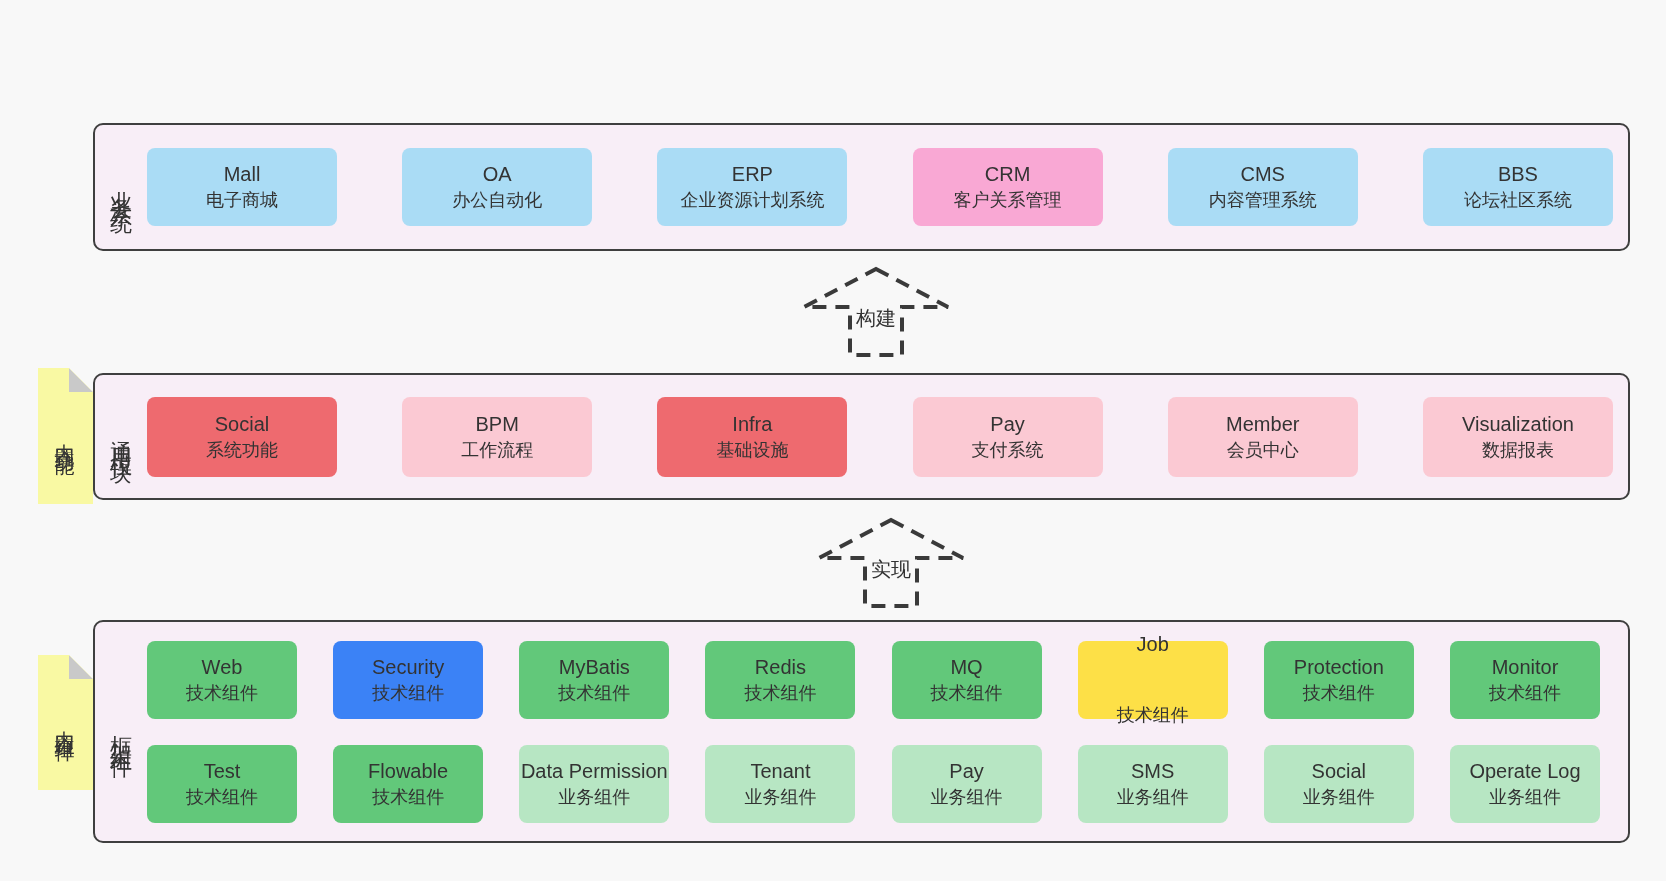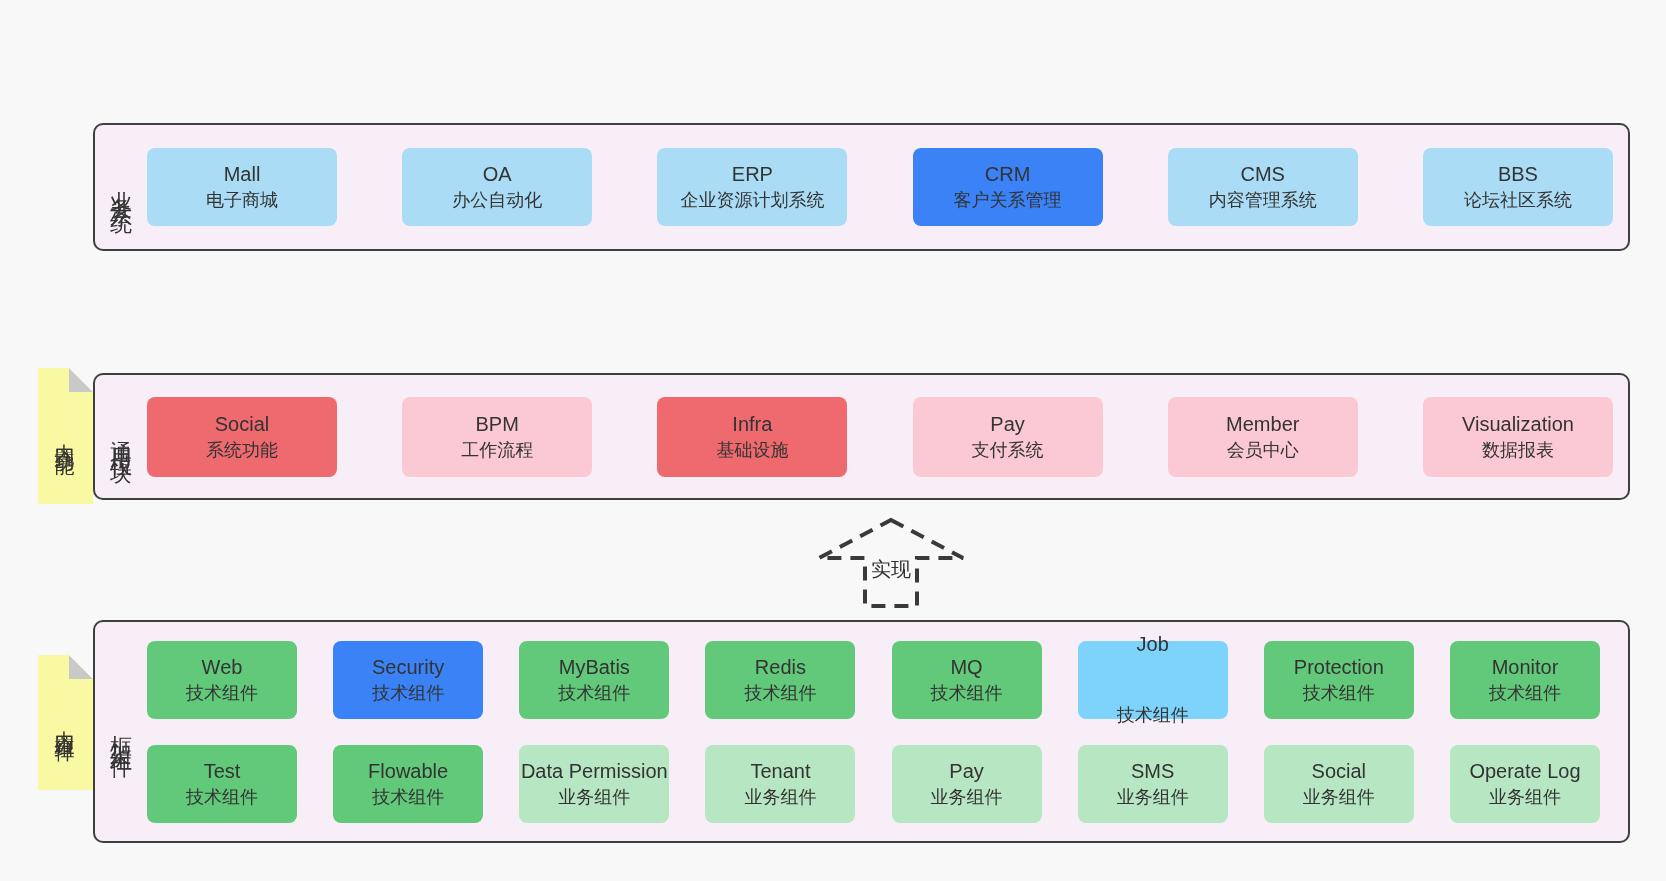--- a/index.html
+++ b/index.html
@@ -165,35 +165,41 @@
           <div class="zh">电子商城</div>
         </div>
         <div class="box box-wide" style="background: rgb(170, 220, 245);">
           <div class="en">OA</div>
           <div class="zh">办公自动化</div>
         </div>
         <div class="box box-wide" style="background: rgb(170, 220, 245);">
           <div class="en">ERP</div>
           <div class="zh">企业资源计划系统</div>
         </div>
-        <div class="box box-wide" style="background: #3b82f6; align-items: center;">
+        <div class="box box-wide" style="background: #f9a8d4; align-items: center;">
           <div class="en">CRM</div>
           <div class="zh">客户关系管理</div>
         </div>
         <div class="box box-wide" style="background: rgb(170, 220, 245);">
           <div class="en">CMS</div>
           <div class="zh">内容管理系统</div>
         </div>
         <div class="box box-wide" style="background: rgb(170, 220, 245);">
           <div class="en">BBS</div>
           <div class="zh">论坛社区系统</div>
         </div>
       </div>
   </section>
 
+  <div class="arrow arrow1">
+    <svg viewBox="0 0 150 92">
+      <path d="M75,3 L147,41 L101,41 L101,89 L49,89 L49,41 L3,41 Z"></path>
+    </svg>
+    <div class="arrow-label">构建</div>
+  </div>
 
   <section class="band band2">
     <div class="band-label">
       <span>通用模块</span>
     </div>
     <div class="boxes" id="boxes-band2">
         <div class="box box-wide" style="background: rgb(238, 106, 111);">
           <div class="en">Social</div>
           <div class="zh">系统功能</div>
         </div>
@@ -246,21 +252,21 @@
             <div class="zh">技术组件</div>
           </div>
           <div class="box box-narrow" style="background: rgb(98, 200, 122);">
             <div class="en">Redis</div>
             <div class="zh">技术组件</div>
           </div>
           <div class="box box-narrow" style="background: rgb(98, 200, 122);">
             <div class="en">MQ</div>
             <div class="zh">技术组件</div>
           </div>
-          <div class="box box-narrow" style="background: #7dd3fc; gap: 45px;">
+          <div class="box box-narrow" style="background: #fde047; gap: 45px;">
             <div class="en">Job</div>
             <div class="zh">技术组件</div>
           </div>
           <div class="box box-narrow" style="background: rgb(98, 200, 122);">
             <div class="en">Protection</div>
             <div class="zh">技术组件</div>
           </div>
           <div class="box box-narrow" style="background: rgb(98, 200, 122);">
             <div class="en">Monitor</div>
             <div class="zh">技术组件</div>

